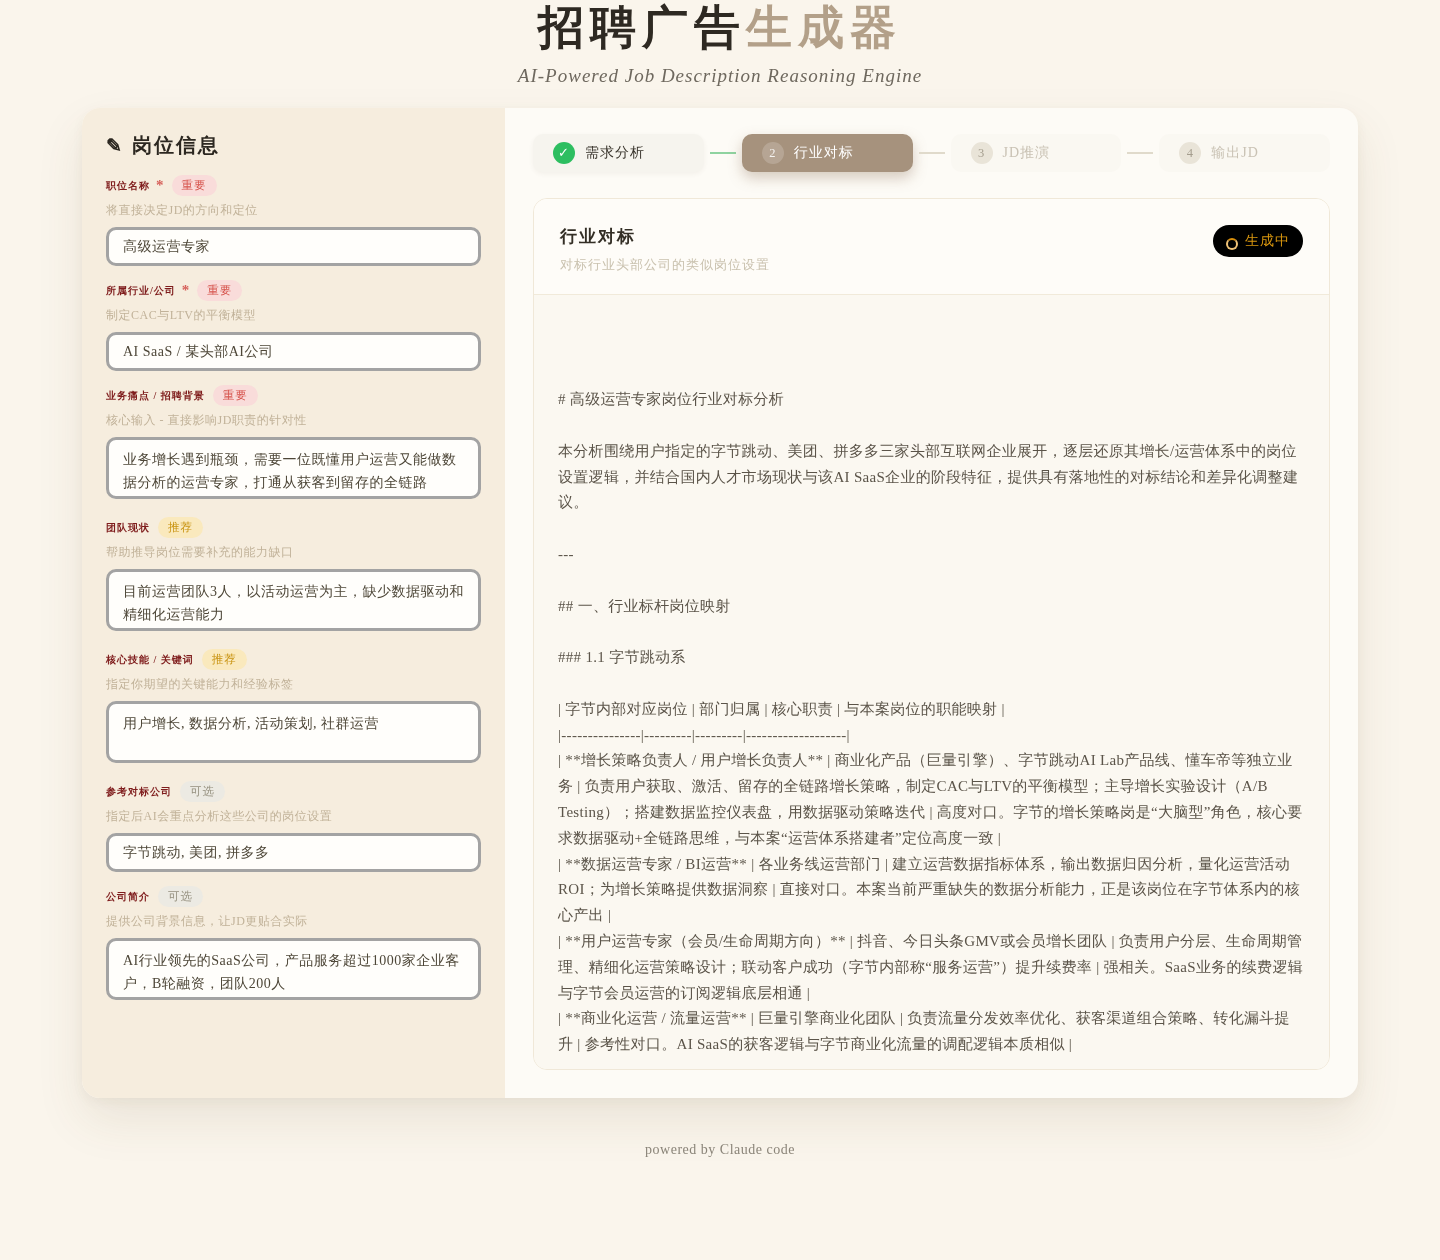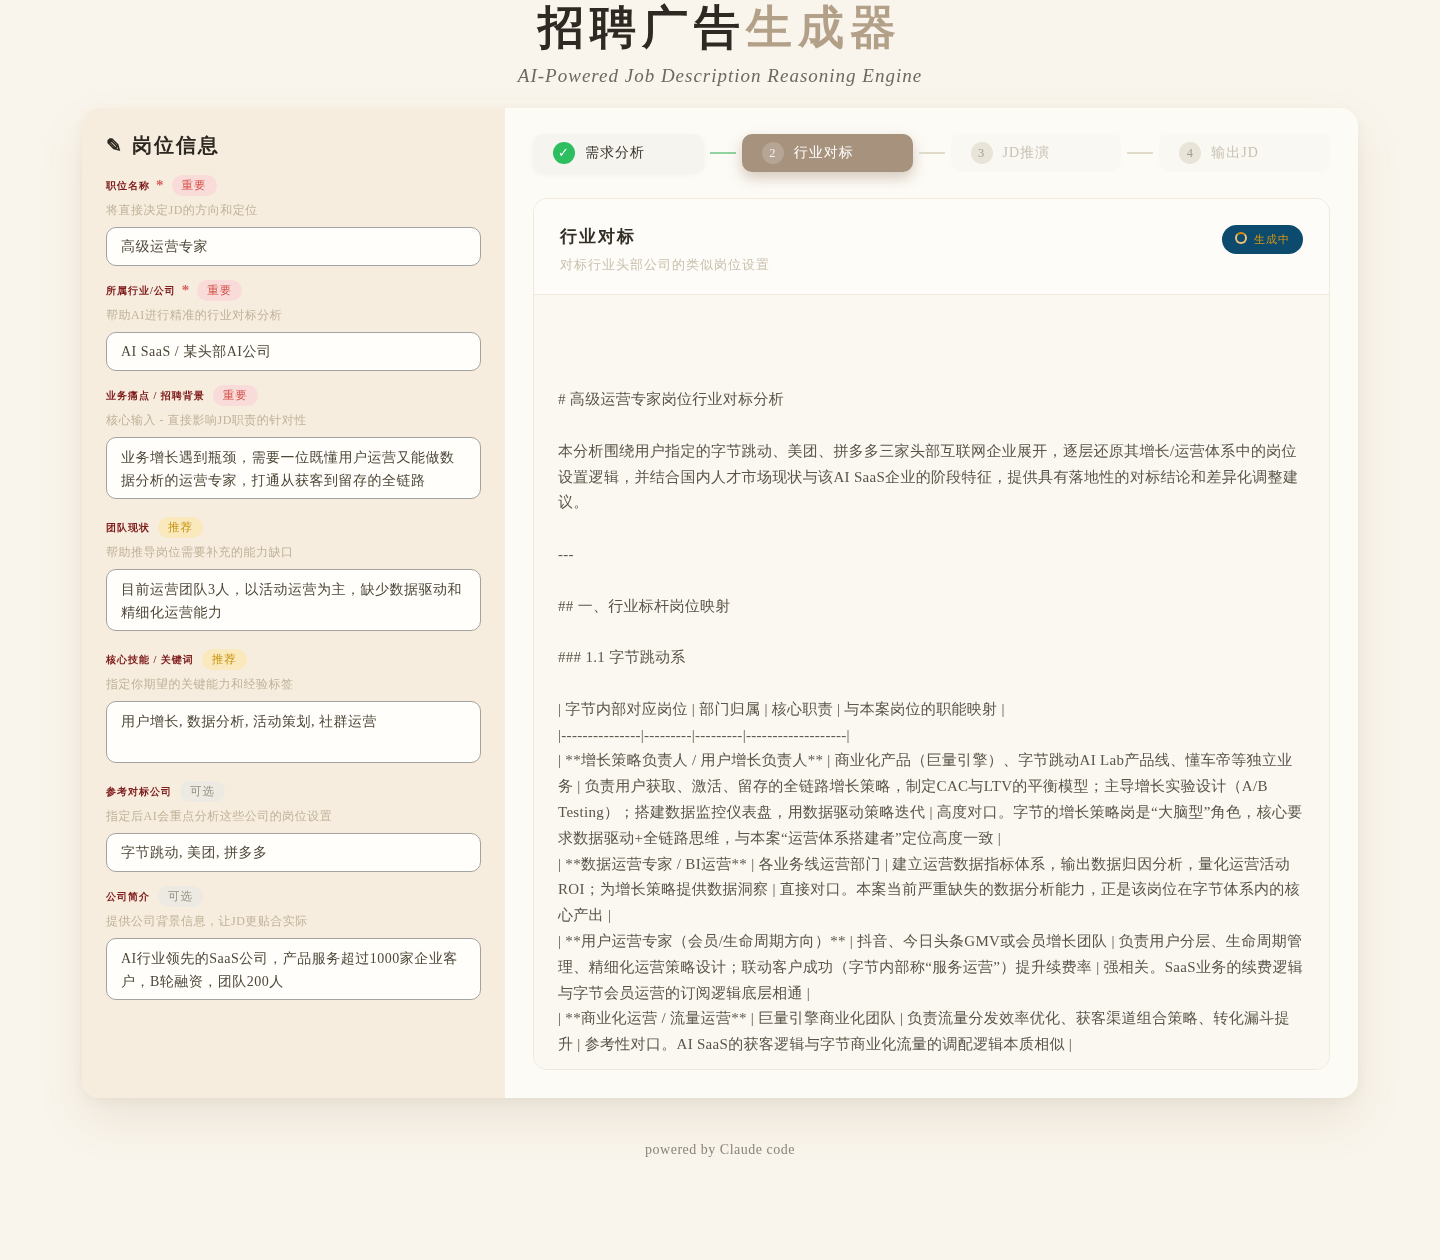--- a/index.html
+++ b/index.html
@@ -34,21 +34,21 @@
   .field { margin-bottom:14px; }
   .field-label-row { display:flex; align-items:center; }
   .field-label { font-size:10px; font-weight:bold; color:#7f1d1d; letter-spacing:1px; }
   .required-star { color:#D6605A; font-size:15px; margin-left:6px; font-weight:bold; }
   .badge { margin-left:8px; font-size:11.5px; padding:3px 10px; border-radius:999px; letter-spacing:1px; }
   .badge-important   { background:#F9DCDA; color:#D6534C; }
   .badge-recommended { background:#FAE9BD; color:#C8920E; }
   .badge-optional    { background:#ECEAE3; color:#95907F; }
   .field-hint { font-size:12px; color:#C1B299; margin:6px 0 8px; letter-spacing:.5px; }
   .text-input, .text-area {
-    width:100%; background:#FFFEFB; border:1px solid #a3a3a3; border-radius:10px;
+    width:100%; background:#FFFEFB; border:3px solid #a3a3a3; border-radius:10px;
     font-family:inherit; font-size:14px; color:#4E4738; padding:9px 14px;
     outline:none; letter-spacing:.5px;
   }
   .text-input { height:39px; }
   .text-area { height:62px; resize:none; line-height:1.6; overflow:hidden; }
   .submit-btn {
     margin-top:18px; width:100%; height:44px; border:none; border-radius:12px;
     background:#BCAC9A; color:#FFFFFF; font-family:inherit; font-size:15px; font-weight:bold;
     letter-spacing:3px; display:flex; align-items:center; justify-content:center; gap:10px;
     cursor:default;
@@ -88,22 +88,22 @@
     flex:1; border:1px solid #F0E8D8; border-radius:14px; background:#FDFBF5;
     display:flex; flex-direction:column; overflow:hidden;
   }
   .panel-header {
     display:flex; justify-content:space-between; align-items:flex-start;
     padding:26px 26px 20px; border-bottom:1px solid #F1EADA; background:#FEFCF8;
   }
   .panel-title { font-size:17px; font-weight:bold; color:#332E25; letter-spacing:2px; }
   .panel-subtitle { font-size:13px; color:#C9C1AE; margin-top:8px; letter-spacing:1px; }
   .gen-badge {
-    background:#0c4a6e; color:#D9960E; border-radius:999px; padding:7px 13px;
-    font-size:11px; display:flex; align-items:flex-start; gap:7px; letter-spacing:1px;
+    background:#000000; color:#D9960E; border-radius:999px; padding:7px 13px;
+    font-size:14px; display:flex; align-items:flex-end; gap:7px; letter-spacing:1px;
   }
   .gen-spinner {
     width:12px; height:12px; border-radius:50%;
     border:2px solid #F0C277; border-top-color:#D98F0B;
     animation:spin 1.1s linear infinite;
   }
   .panel-content {
     flex:1; overflow:hidden; padding:92px 24px 0; background:#FBF8F1;
     font-size:15px; line-height:1.72; color:#5B5449; letter-spacing:.3px;
     white-space:pre-wrap; overflow-wrap:anywhere;
@@ -138,21 +138,21 @@
       <div class="field-hint">将直接决定JD的方向和定位</div>
       <input class="text-input" value="高级运营专家" style="">
     </div>
 
     <div class="field">
       <div class="field-label-row">
         <span class="field-label">所属行业/公司</span>
         <span class="required-star">*</span>
         <span class="badge badge-important">重要</span>
       </div>
-      <div class="field-hint">帮助AI进行精准的行业对标分析</div>
+      <div class="field-hint">制定CAC与LTV的平衡模型</div>
       <input class="text-input" value="AI SaaS / 某头部AI公司" style="">
     </div>
 
     <div class="field">
       <div class="field-label-row">
         <span class="field-label">业务痛点 / 招聘背景</span>
         <span class="badge badge-important">重要</span>
       </div>
       <div class="field-hint">核心输入 - 直接影响JD职责的针对性</div>
       <textarea class="text-area" style="">业务增长遇到瓶颈，需要一位既懂用户运营又能做数据分析的运营专家，打通从获客到留存的全链路</textarea>

